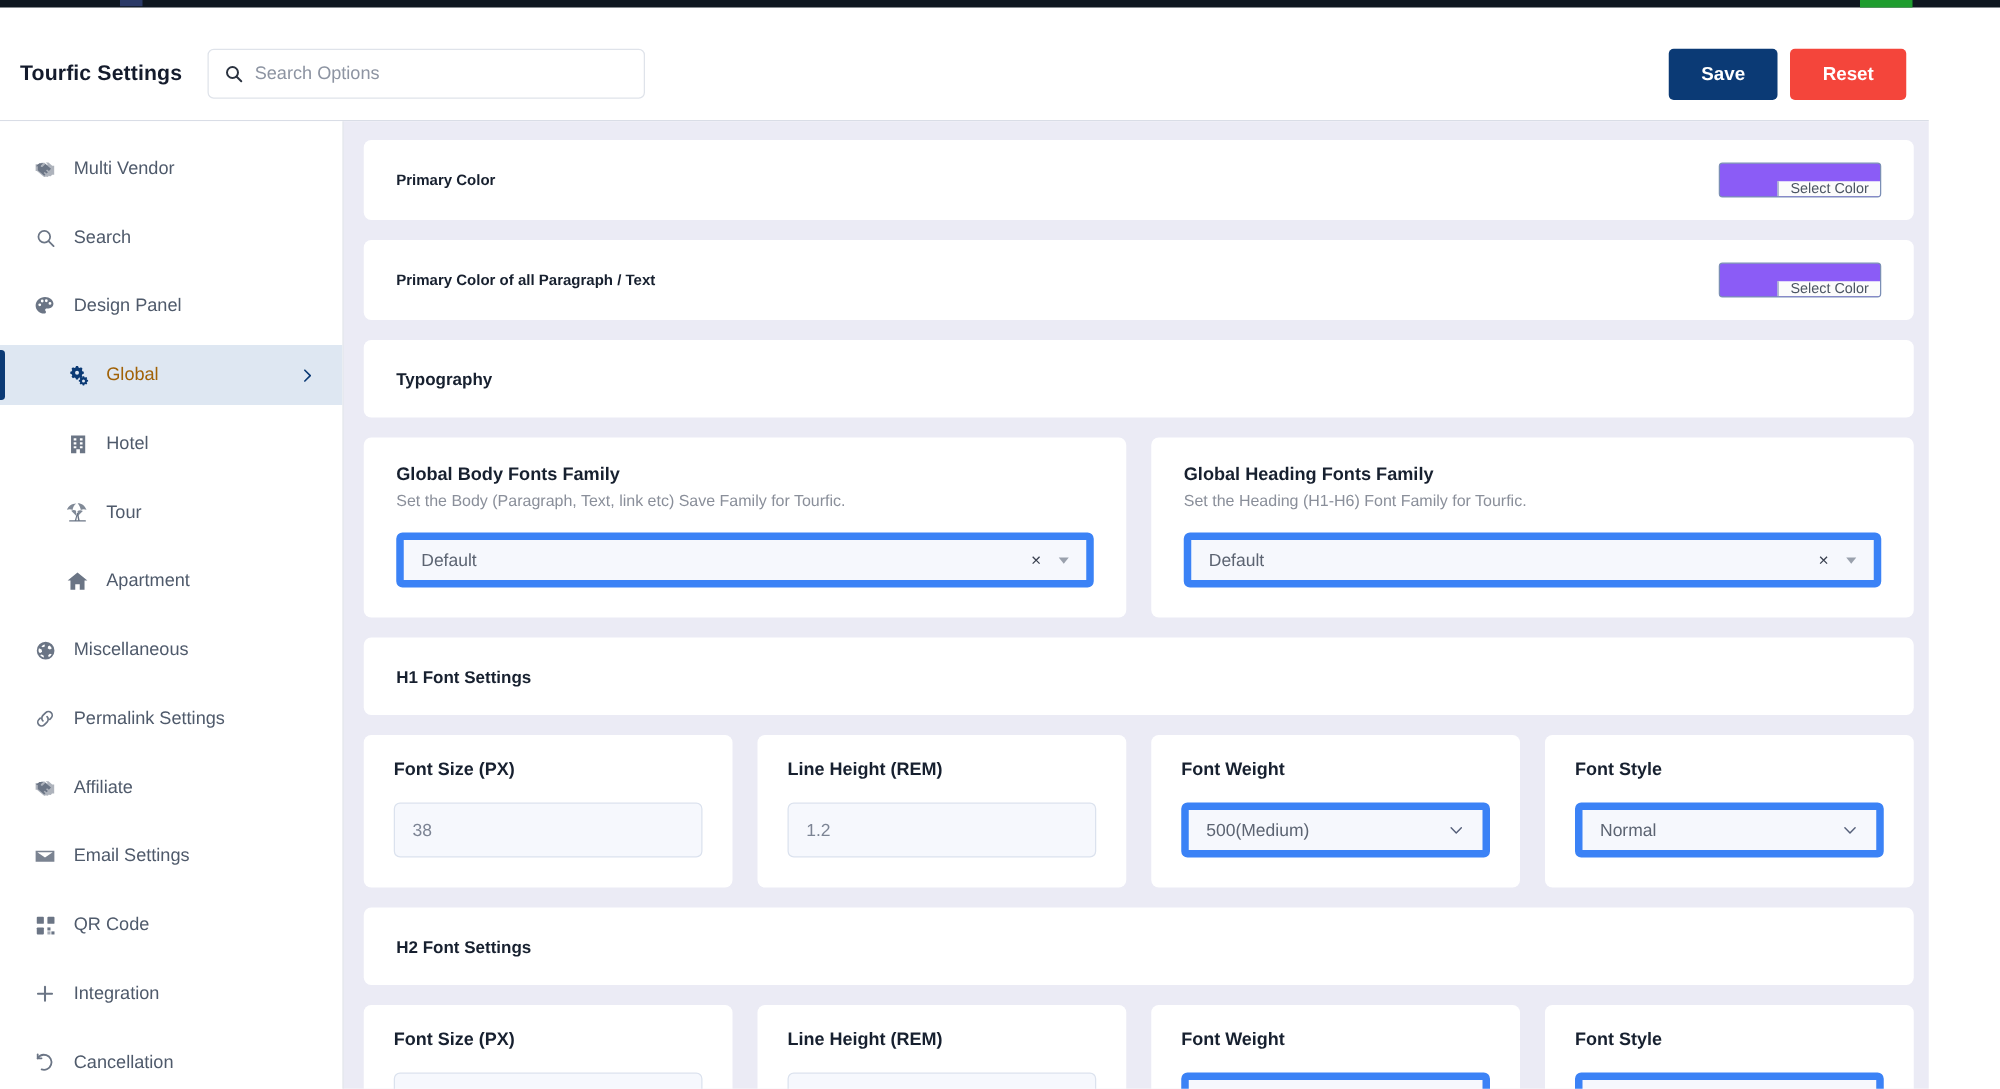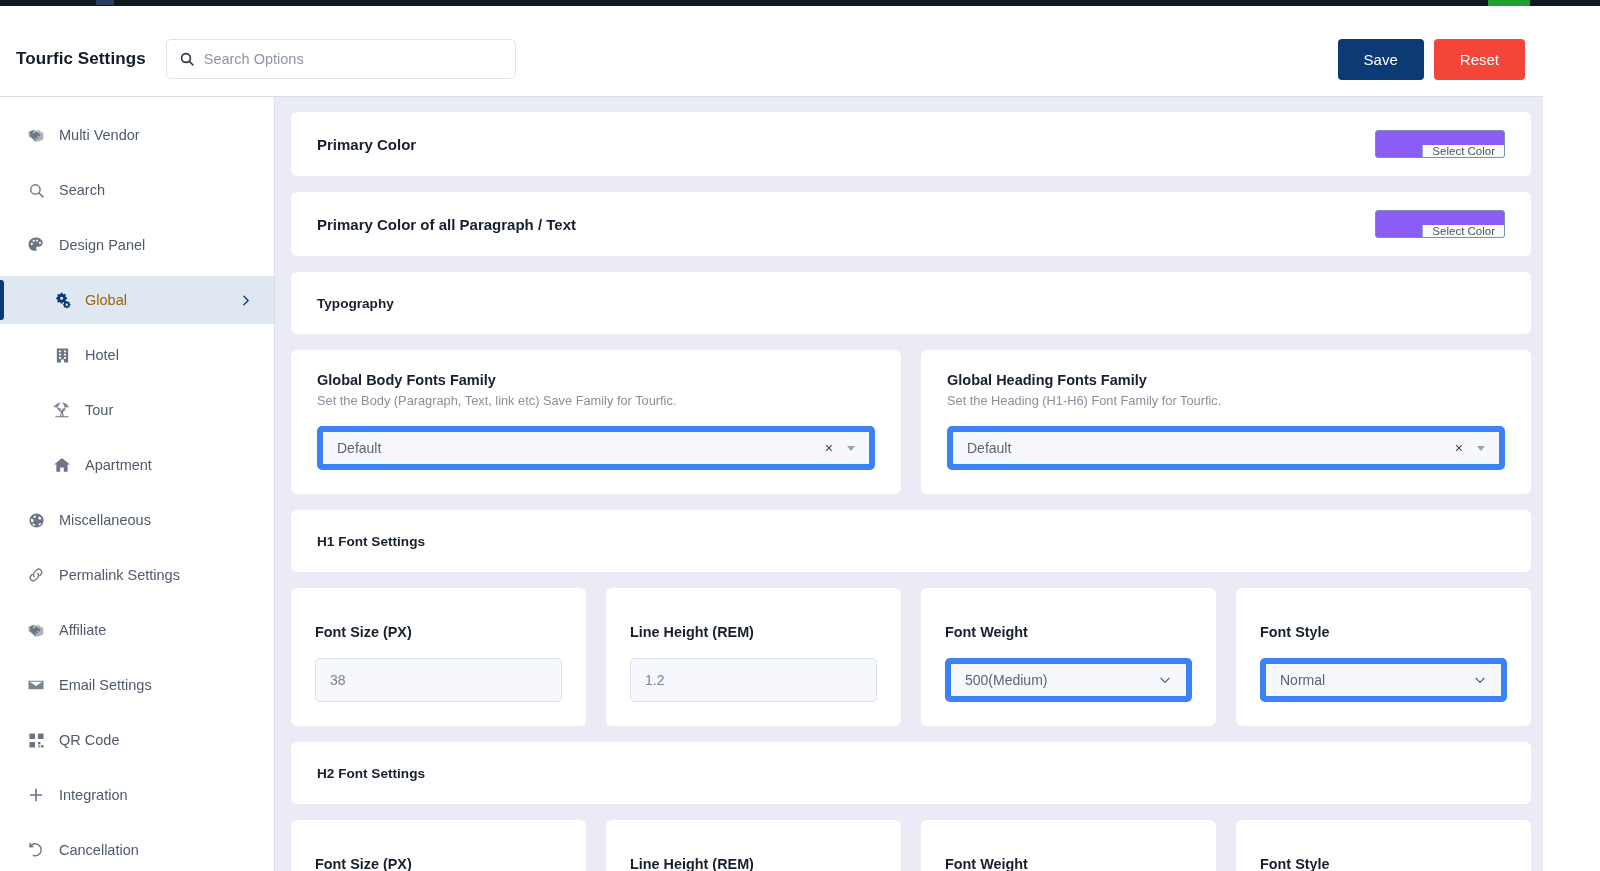--- a/index.html
+++ b/index.html
@@ -49,21 +49,21 @@
     border: 0; outline: 0; background: transparent; width: 100%;
     font-family: "Liberation Sans", sans-serif; font-size: 14.5px; color: #a16207;
   }
   .search-input::placeholder { color: #8d94a2; }
   .header-actions {
     margin-left: auto; display: flex; align-items: center; gap: 10px;
     padding-right: 18px;
   }
   .btn {
     border: 0; border-radius: 4px; cursor: pointer; color: #fff;
-    font-family: "Liberation Sans", sans-serif; font-size: 15px; font-weight: 400;
+    font-family: "Liberation Sans", sans-serif; font-size: 15px; font-weight: 700;
     padding: 0 26px; height: 41px; line-height: 41px;
   }
   .btn-save { background: #0b3a75; }
   .btn-reset { background: #f4453b; }
 
   
   .body-split { display: flex; height: 790px; }
 
   
   .sidebar {
@@ -97,21 +97,21 @@
   .content {
     flex: 1 1 auto; background: #ebebf5; padding: 15px 12px 0 16px;
     overflow: hidden; position: relative;
   }
   .panel {
     background: #ffffff; border-radius: 6px; margin-bottom: 16px;
     padding: 0 26px; display: flex; align-items: center;
     min-height: 64px;
   }
   .panel.section-head { min-height: 62px; }
-  .panel-title { font-size: 15px; font-weight: 700; color: #17202f; }
+  .panel-title { font-size: 12px; font-weight: 700; color: #17202f; }
   .panel-title.small { font-size: 13.6px; }
   .panel .right-slot { margin-left: auto; display: flex; align-items: center; }
 
   
   .color-picker {
     display: inline-flex; align-items: flex-end; height: 28px;
     border: 1px solid #7b8fb5; border-radius: 3px; overflow: hidden;
     cursor: pointer; background: #8b5cf6;
   }
   .color-picker .swatch { width: 46px; }
@@ -149,21 +149,21 @@
   .caret-small {
     width: 0; height: 0; border-left: 4.5px solid transparent;
     border-right: 4.5px solid transparent; border-top: 5.5px solid #9aa1ad;
   }
   .chev { display: flex; color: #56607a; }
 
   
   .ff-row .card { padding-bottom: 24px; }
   .ff-row .card.left { margin-left: 0; }
 
-  .metric-card { padding: 36px 24px 24px 24px; }
+  .metric-card { padding: 20px 24px 24px 24px; }
   .metric-card .card-label { font-size: 14.4px; }
 </style>
 </head>
 <body>
 
 <div class="viewport">
 
   <div class="chrome-strip">
     <div class="blue-bit"></div>
     <div class="green-bit"></div>

